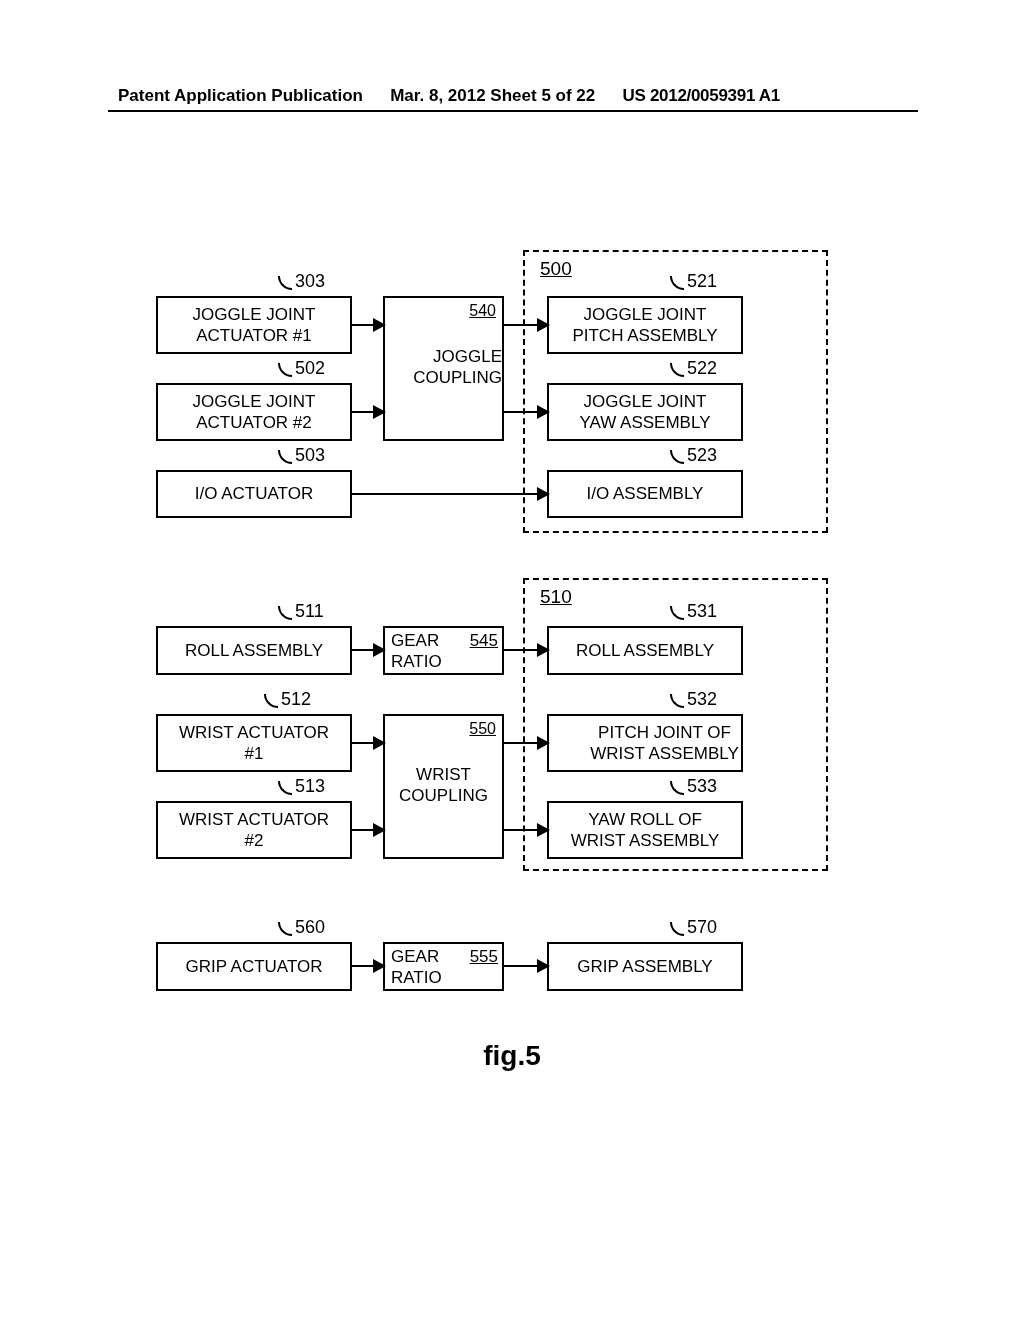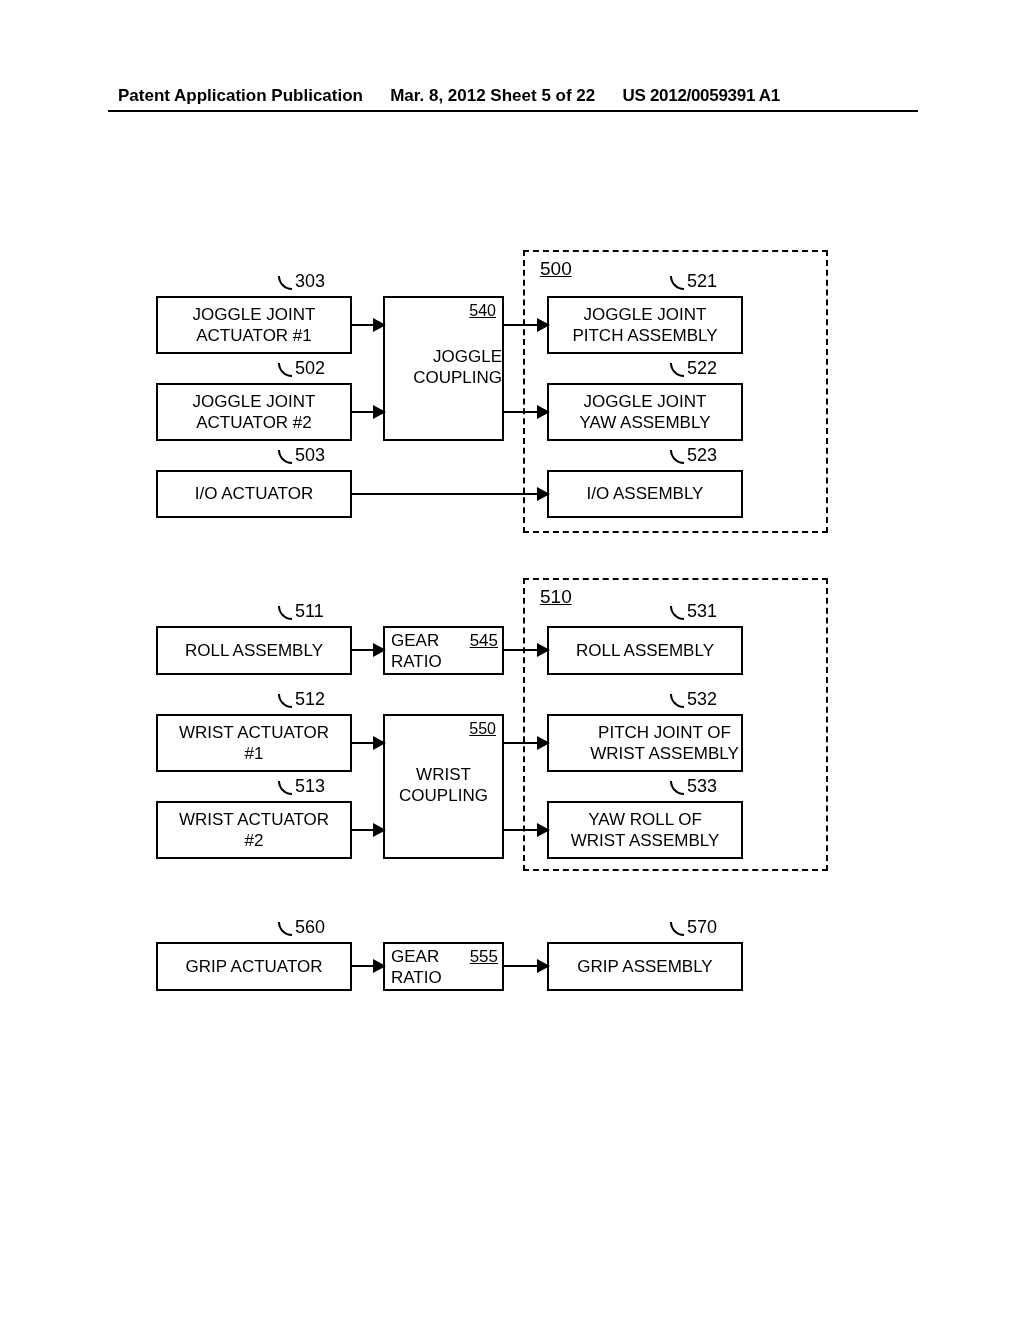--- a/index.html
+++ b/index.html
@@ -171,21 +171,21 @@
         <span style="text-decoration:underline;">545</span>
       </div>
     <div>RATIO</div>
   </div>
 
   <div class="box" style="left:547px; top:626px; width:196px; height:49px;">ROLL ASSEMBLY</div>
   <div class="ref" style="left:670px; top:601px;"><span class="hook"></span><span>531</span></div>
 
   <div class="box" style="left:156px; top:714px; width:196px; height:58px; white-space:pre;">WRIST ACTUATOR
 #1</div>
-  <div class="ref" style="left:278px; top:689px;"><span class="hook"></span><span>512</span></div>
+  <div class="ref" style="left:264px; top:689px;"><span class="hook"></span><span>512</span></div>
 
   <div class="box" style="left:547px; top:714px; width:196px; height:58px; white-space:pre;padding-left:43px;">PITCH JOINT OF
 WRIST ASSEMBLY</div>
   <div class="ref" style="left:670px; top:689px;"><span class="hook"></span><span>532</span></div>
 
   <div class="box" style="left:383px; top:714px; width:121px; height:145px;">
     <span class="inner-ref">550</span>
     <div style="position:absolute; top:48px; width:100%; text-align:center;">
       <div>WRIST</div>
       <div>COUPLING</div>
@@ -226,13 +226,14 @@
   </div>
 
   <div class="box" style="left:547px; top:942px; width:196px; height:49px;">GRIP ASSEMBLY</div>
   <div class="ref" style="left:670px; top:917px;"><span class="hook"></span><span>570</span></div>
 
   <div class="arrow-line" style="left:352px; top:965px; width:31px;"></div>
   <div class="arrow-head" style="left:373px; top:959px;"></div>
   <div class="arrow-line" style="left:504px; top:965px; width:43px;"></div>
   <div class="arrow-head" style="left:537px; top:959px;"></div>
 
+  <div class="figcap" style="top:1040px;">fig.5</div>
 </div>
 
 </body></html>

